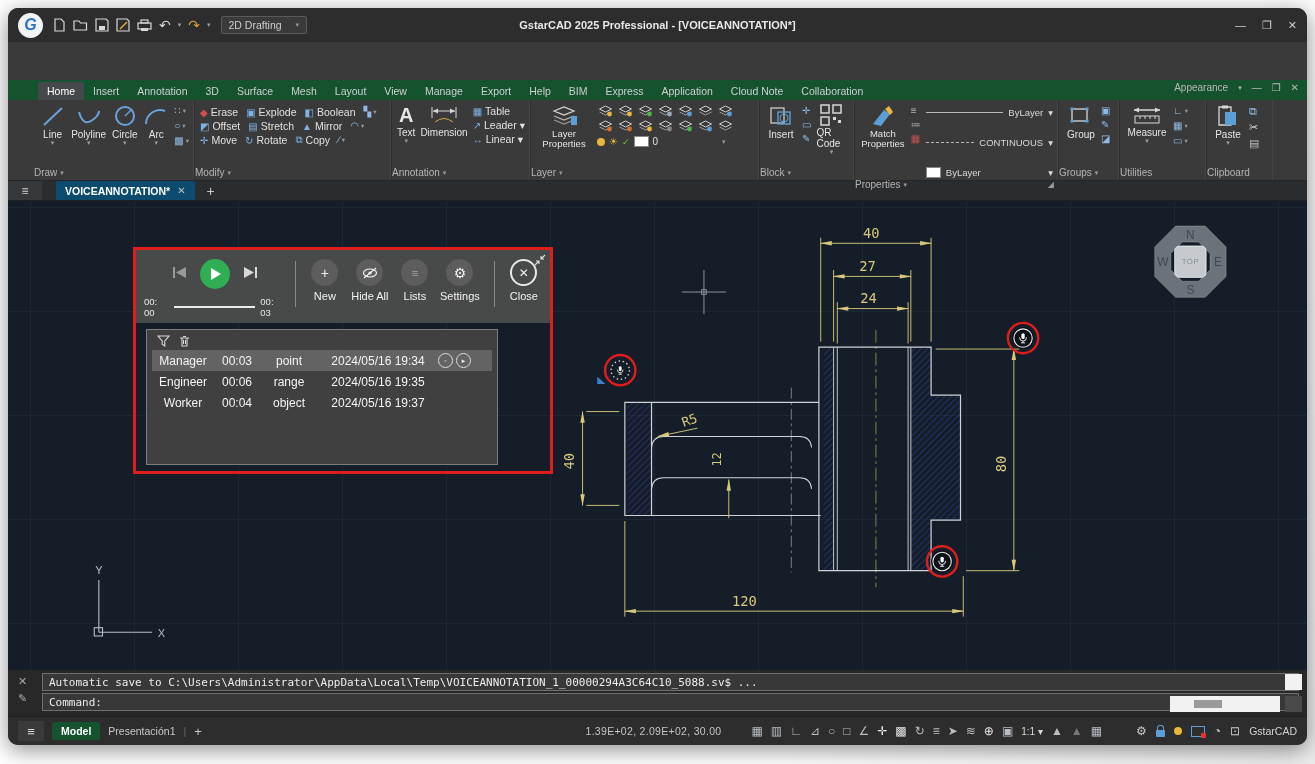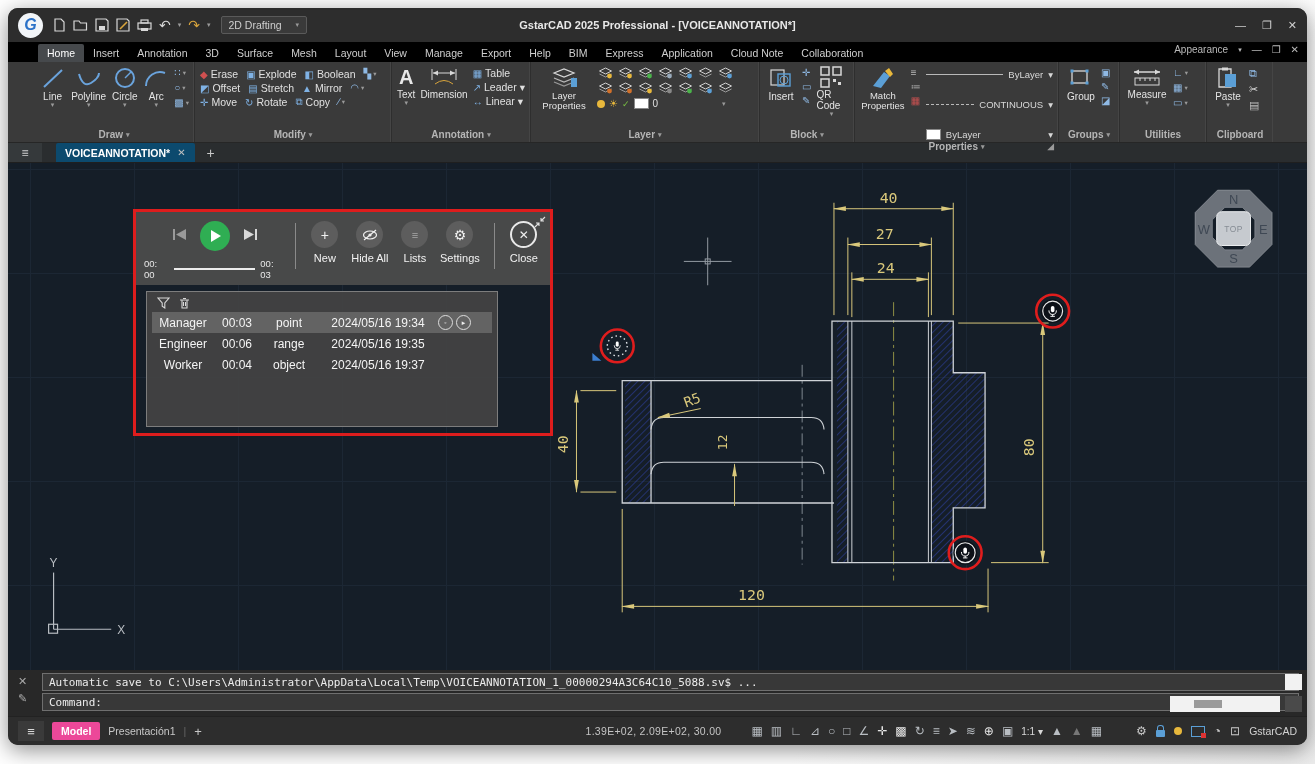--- a/index.html
+++ b/index.html
@@ -11,29 +11,29 @@
   .qat{display:flex;align-items:center;gap:7px;}
   .qat svg{display:block}
   .qat .car{color:#9a9a9a;font-size:7px;}
   .undo{color:#d8d8d8;font-size:14px;line-height:1;}
   .redo{color:#d8a43c;font-size:14px;line-height:1;}
   .wsbox{margin-left:10px;background:#3a3a3a;border:1px solid #5a5a5a;border-radius:2px;color:#cfcfcf;font-size:10.5px;padding:2px 7px;display:flex;align-items:center;gap:14px;}
   .wsbox .car{font-size:7px;color:#9a9a9a;}
   .title-center{position:absolute;left:0;right:0;text-align:center;color:#e8e8e8;font-size:11px;font-weight:bold;pointer-events:none;}
   .winbtns{margin-left:auto;display:flex;align-items:center;gap:16px;color:#cfcfcf;font-size:11px;z-index:2;}
   
-  .tabsrow{height:20px;background:#000000;display:flex;align-items:flex-end;padding:0 0 0 30px;flex:0 0 auto;position:relative;}
+  .tabsrow{height:20px;background:#14532d;display:flex;align-items:flex-end;padding:0 0 0 30px;flex:0 0 auto;position:relative;margin-top:38px;}
   .rtab{font-size:10.5px;color:#cfcfcf;padding:3px 9px 3px;cursor:pointer;}
   .rtab.active{background:#46494c;color:#fff;border-radius:2px 2px 0 0;}
   .tabsrow-right{position:absolute;right:8px;top:2px;display:flex;align-items:center;gap:10px;color:#b9b9b9;font-size:10px;}
   
   .ribbon{height:80px;background:#3a3a3a;display:flex;padding-left:26px;flex:0 0 auto;border-bottom:1px solid #262626;}
   .panel{display:flex;flex-direction:column;border-right:1px solid #2e2e2e;box-shadow:inset -1px 0 0 #454545;}
   .pbody{flex:1;display:flex;align-items:flex-start;padding:4px 5px 0;gap:5px;}
-  .plabel{height:15px;text-align:center;font-size:10px;color:#b5b5b5;display:flex;align-items:center;justify-content:center;gap:3px;position:relative;font-weight:bold;}
+  .plabel{height:15px;text-align:center;font-size:10px;color:#b5b5b5;display:flex;align-items:center;justify-content:flex-start;gap:3px;position:relative;}
   .plabel .car{font-size:7px;color:#9a9a9a;}
   .bigbtn{display:flex;flex-direction:column;align-items:center;width:42px;color:#e4e4e4;font-size:10px;gap:1px;cursor:pointer;}
   .bigbtn .car{font-size:7px;color:#9a9a9a;line-height:4px;}
   .bigbtn.wide{width:56px;font-size:9.5px;line-height:1.1;text-align:center;}
   .minicol{display:flex;flex-direction:column;gap:3px;margin-top:1px;}
   .mini{display:flex;align-items:center;gap:2px;font-size:10px;color:#8fb9e4;line-height:12px;}
   .mini .car{font-size:6.5px;color:#9a9a9a;}
   .smallrows{display:flex;flex-direction:column;gap:2px;margin-top:1px;}
   .srow{display:flex;align-items:center;gap:8px;}
   .sbtn{display:flex;align-items:center;gap:3px;font-size:10.5px;color:#e0e0e0;cursor:pointer;}
@@ -84,21 +84,21 @@
   .cmdgut{position:absolute;left:10px;top:5px;display:flex;flex-direction:column;gap:4px;color:#a8a8a8;font-size:11px;}
   .cmdrow{height:18px;background:#383838;border:1px solid #6f6f6f;color:#ececec;font-family:"DejaVu Sans Mono",monospace;font-size:11px;line-height:17px;padding:0 6px;white-space:nowrap;overflow:hidden;box-sizing:border-box;}
   .cmdrow+.cmdrow{margin-top:2px;}
   .cmd-wbox{position:absolute;right:5px;top:4px;width:17px;height:16px;background:#f2f2f2;}
   .cmd-hsb{position:absolute;right:27px;bottom:4px;width:110px;height:16px;background:#f2f2f2;}
   .cmd-hsb .thumb{position:absolute;left:24px;top:4px;width:28px;height:8px;background:#9a9a9a;}
   .cmd-dbox{position:absolute;right:5px;bottom:4px;width:17px;height:16px;background:#4a4a4a;}
   
   .status{height:28px;background:#2d2d2d;flex:0 0 auto;display:flex;align-items:center;padding:0 10px;gap:8px;color:#c8c8c8;font-size:10.5px;border-top:1px solid #222;}
   .st-menu{width:26px;height:20px;background:#3a3a3a;display:flex;align-items:center;justify-content:center;font-size:13px;color:#d8d8d8;}
-  .chip{background:#ec4899;color:#fff;font-weight:bold;padding:3px 9px;border-radius:2px;}
+  .chip{background:#14532d;color:#fff;font-weight:bold;padding:3px 9px;border-radius:2px;}
   .coords{margin-left:auto;color:#c4c4c4;letter-spacing:.3px;}
   .stico{display:flex;align-items:center;gap:8px;margin-left:22px;color:#b9bec3;font-size:12px;}
   .stico .hl{color:#e6e6e6;}
   .stico .sc{font-size:10px;color:#d8d8d8;}
   .rgt{display:flex;align-items:center;gap:9px;margin-left:26px;}
   .lock{position:relative;width:9px;height:7px;background:#5b9fd6;border-radius:1px;margin-top:4px;}
   .lock::before{content:"";position:absolute;left:1px;top:-5px;width:5px;height:5px;border:1.5px solid #5b9fd6;border-bottom:none;border-radius:3px 3px 0 0;}
   .scr{position:relative;width:12px;height:9px;border:1.5px solid #5b9fd6;}
   .scr::after{content:"";position:absolute;right:-2px;bottom:-2px;width:5px;height:5px;background:#d33;}
   .brand{color:#d2d2d2;}

